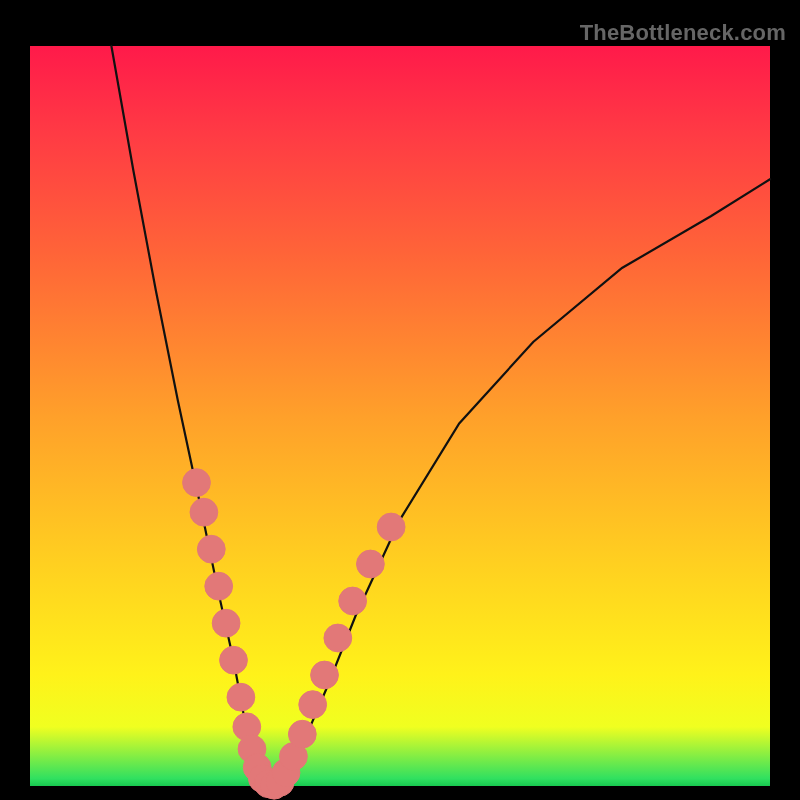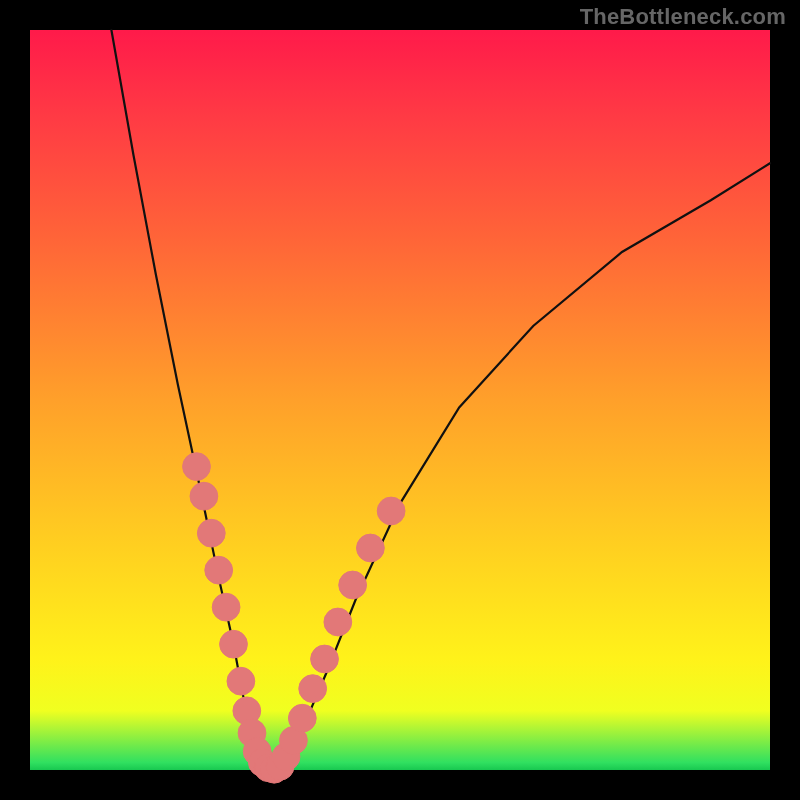--- a/index.html
+++ b/index.html
@@ -7,20 +7,21 @@
     padding: 0;
     width: 800px;
     height: 800px;
     background: #000;
     overflow: hidden;
   }
   .wrap {
     position: relative;
     width: 800px;
     height: 688px;
+    margin-top: 16px;
   }
   .watermark {
     position: absolute;
     top: 4px;
     right: 14px;
     font-family: Arial, Helvetica, sans-serif;
     font-weight: 600;
     font-size: 22px;
     color: #666;
     letter-spacing: 0.2px;

